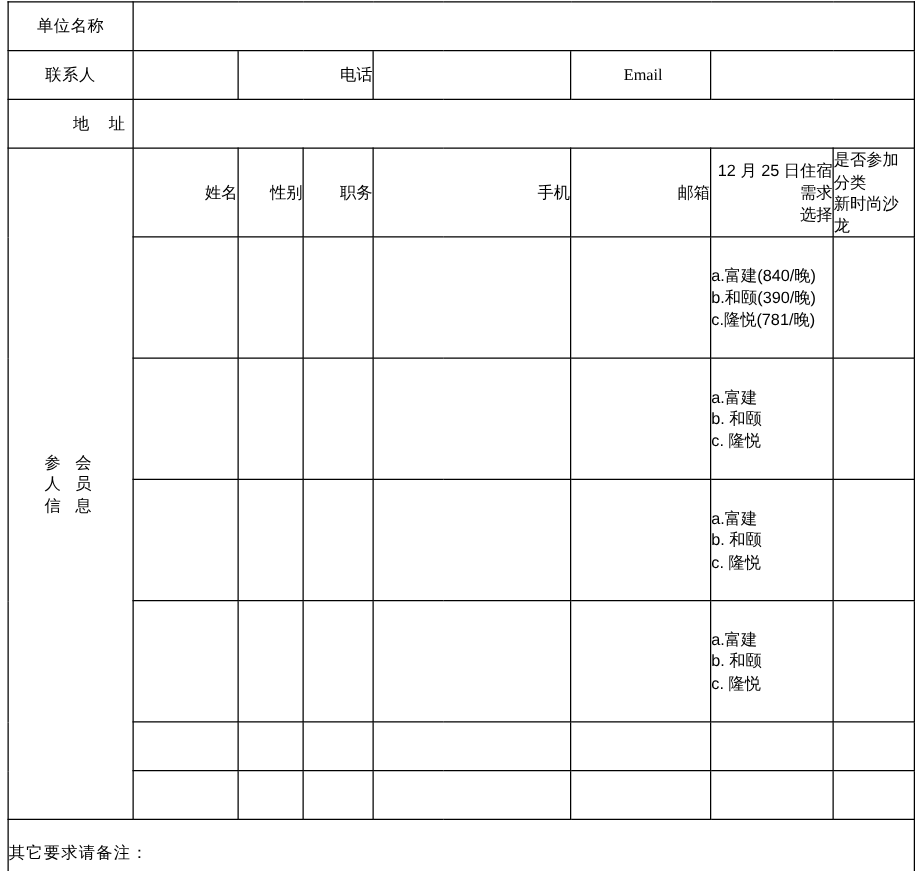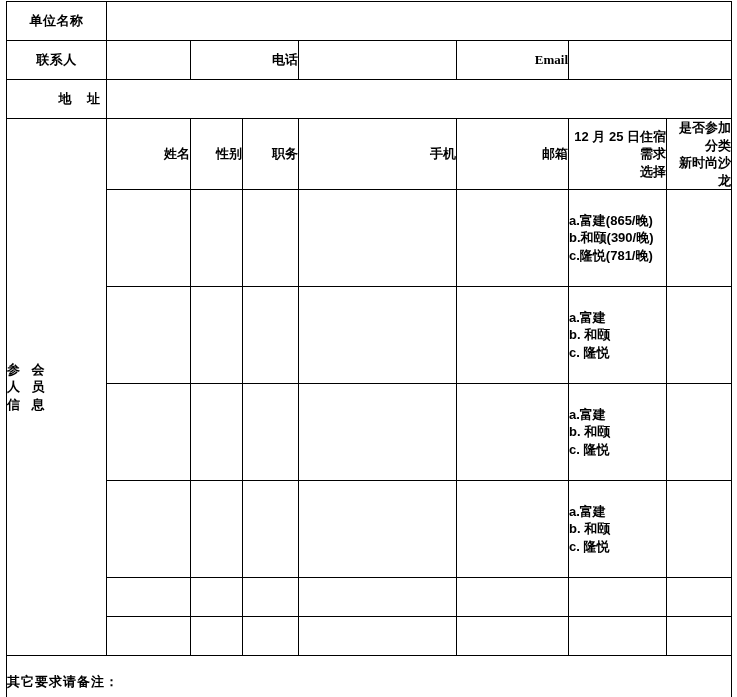--- a/index.html
+++ b/index.html
@@ -13,21 +13,20 @@
     font-family: "Liberation Sans", sans-serif;
     color: #000000;
     overflow: hidden;
   }
   .page {
     position: relative;
     width: 737px;
     height: 555px;
     box-sizing: border-box;
     padding: 0 6px;
-    font-weight: bold;
   }
   table.form {
     border-collapse: collapse;
     width: 725px;
     margin-top: 1px;
     table-layout: fixed;
   }
   table.form td {
     border: 1px solid #000000;
     padding: 0;
@@ -66,20 +65,21 @@
     font-size: 9px;
     padding: 6px 6px;
     line-height: 2.25;
     text-align: left;
     vertical-align: top;
   }
   .optcell div {
     white-space: nowrap;
   }
   .vert-label {
+    text-align: center;
     font-size: 14px;
     letter-spacing: 4px;
     line-height: 2.6;
     padding: 0 4px;
   }
   .vert-label div {
     white-space: nowrap;
   }
   .note {
     font-size: 14px;
@@ -112,21 +112,21 @@
         <tr>
       <td class="lbl">单位名称</td>
       <td colspan="8" class="blank"></td>
     </tr>
 
     <tr>
       <td class="lbl">联系人</td>
       <td class="blank"></td>
       <td colspan="2" class="hdr">电话</td>
       <td colspan="2" class="blank"></td>
-      <td class="hdr" style="text-align:right;padding-left:4px;font-family:'Liberation Serif',serif;">Email</td>
+      <td class="hdr" style="text-align:center;padding-left:4px;font-family:'Liberation Serif',serif;">Email</td>
       <td colspan="2" class="blank"></td>
     </tr>
 
     <tr>
       <td class="lbl-sp">地    址</td>
       <td colspan="8" class="blank"></td>
     </tr>
 
     <tr>
       <td rowspan="7" class="vert-label">
@@ -136,34 +136,34 @@
       </td>
       <td class="hdr" style="height:50px">姓名</td>
       <td class="hdr">性别</td>
       <td class="hdr">职务</td>
       <td colspan="2" class="hdr">手机</td>
       <td class="hdr">邮箱</td>
       <td class="hdr-small">
         <div>12 月 25 日住宿需求</div>
         <div>选择</div>
       </td>
-      <td class="hdr-small" style="text-align:right">
+      <td class="hdr-small" style="text-align:left">
         <div>是否参加分类</div>
         <div>新时尚沙龙</div>
       </td>
     </tr>
 
     <tr>
       <td style="height:96px"></td>
       <td></td>
       <td></td>
       <td colspan="2"></td>
       <td></td>
       <td class="optcell">
-        <div>a.富建(865/晚)</div>
+        <div>a.富建(840/晚)</div>
         <div>b.和颐(390/晚)</div>
         <div>c.隆悦(781/晚)</div>
       </td>
       <td></td>
     </tr>
 
     <tr>
       <td style="height:96px"></td>
       <td></td>
       <td></td>

